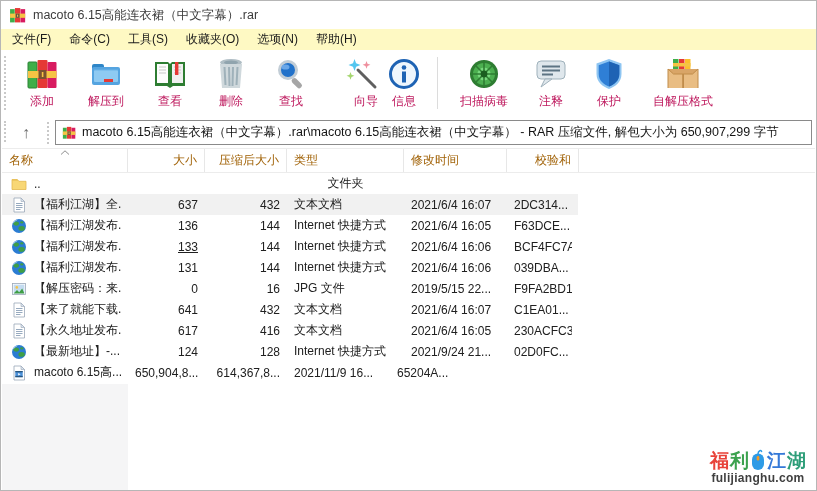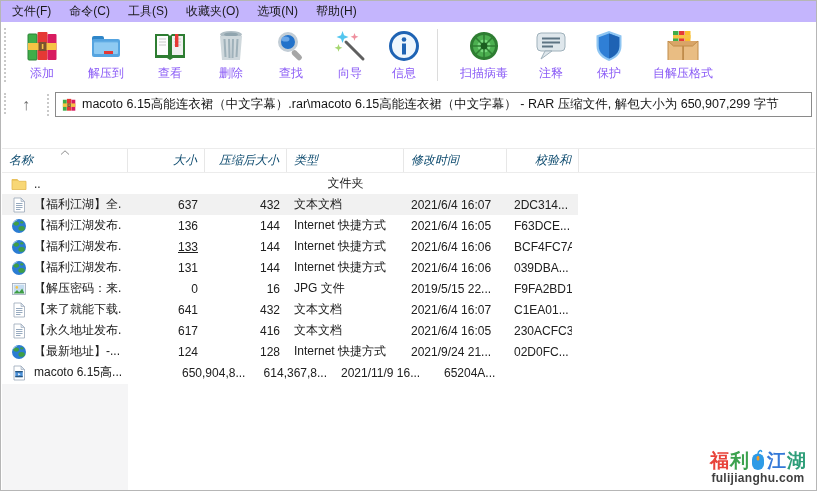--- a/index.html
+++ b/index.html
@@ -8,42 +8,42 @@
   .window {
     position:relative; width:817px; height:491px; background:#fff;
     border:1px solid #b6b6b6; overflow:hidden;
     font-size:12px; color:#202020;
   }
   
   .titlebar { height:28px; display:flex; align-items:center; padding-left:8px; gap:7px; background:#fff; }
   .titlebar .app-icon svg { display:block; }
   .titlebar .title { font-size:12.5px; color:#3c3c3c; white-space:nowrap; }
   
-  .menubar { height:21px; display:flex; align-items:center; padding-left:2px; background:#c4b5fd; }
+  .menubar { height:21px; display:flex; align-items:center; padding-left:2px; background:#fef9c3; }
   .menu-item { padding:2px 9px; color:#1a1a1a; cursor:default; }
   
   .toolbar { height:66px; display:flex; align-items:flex-start; padding-left:10px; padding-top:4px; position:relative; background:#fff; }
   .toolbar::before { content:""; position:absolute; left:3px; top:6px; bottom:6px; border-left:2px dotted #c9c9c9; }
   .tb-btn { display:flex; flex-direction:column; align-items:center; justify-content:flex-start; height:58px; padding-top:2px; cursor:default; border:1px solid transparent; border-radius:3px; }
   .tb-icon { height:34px; display:flex; align-items:center; justify-content:center; }
   .tb-icon svg { display:block; }
-  .tb-label { font-size:12px; color:#8b5cf6; margin-top:2px; white-space:nowrap; }
+  .tb-label { font-size:12px; color:#be185d; margin-top:2px; white-space:nowrap; }
   .tb-sep { width:1px; background:#dcdcdc; height:52px; margin:3px 8px 0 8px; align-self:flex-start; }
   
   .addressbar { height:33px; display:flex; align-items:center; padding:0 4px 0 0; position:relative; background:#fff; }
   .addressbar::before { content:""; position:absolute; left:3px; top:5px; bottom:7px; border-left:2px dotted #c9c9c9; }
   .up-btn { width:34px; height:24px; margin-left:8px; display:flex; align-items:center; justify-content:center; color:#6d6d6d; font-size:16px; font-weight:bold; cursor:default; }
   .addr-grip { border-left:2px dotted #c9c9c9; height:22px; margin:0 6px 0 4px; }
   .addr-combo { flex:1; height:25px; border:1px solid #8a8a8a; background:#fff; display:flex; align-items:center; gap:6px; padding:0 6px; overflow:hidden; }
   .addr-combo svg { flex:0 0 auto; display:block; }
   .addr-text { font-size:12.5px; color:#141414; white-space:nowrap; overflow:hidden; }
   
   .listarea { position:absolute; left:1px; right:1px; top:147px; bottom:0; background:#fff; border-top:1px solid #ececec; }
   .lheader { display:flex; height:24px; align-items:stretch; border-bottom:1px solid #ececec; position:relative; }
-  .hcell { position:relative; display:flex; align-items:center; color:#0c4a6e; border-right:1px solid #e7e7e7; padding:0 7px; cursor:default;font-style:italic; }
+  .hcell { position:relative; display:flex; align-items:center; color:#a16207; border-right:1px solid #e7e7e7; padding:0 7px; cursor:default; }
   .hcell.r { justify-content:flex-end; }
   .sort-caret { position:absolute; top:0px; left:50%; transform:translateX(-50%); line-height:4px; }
   .name-shade { position:absolute; left:0; width:126px; background:#f5f5f6; }
   .rows { position:relative; }
   .lrow { display:flex; height:21px; align-items:center; position:relative; }
   .lrow.hl::before { content:""; position:absolute; left:0; top:0; height:21px; width:576px; background:#f1f1f1; z-index:0; }
   .cell { position:relative; z-index:1; display:flex; align-items:center; height:21px; padding:0 7px; white-space:nowrap; overflow:hidden; color:#202020; }
   .cell.r { justify-content:flex-end; }
   .cell.name { padding-left:9px; gap:7px; }
   .cell .ficon { flex:0 0 16px; height:16px; }
@@ -52,20 +52,33 @@
   .watermark { position:absolute; right:10px; bottom:5px; text-align:center; line-height:1.05; user-select:none; }
   .wm-line1 { font-size:19px; font-weight:bold; display:flex; align-items:flex-end; justify-content:center; gap:1px; }
   .wm-line1 .mouse { display:inline-flex; margin:0 1px; }
   .wm-domain { font-size:12px; font-weight:bold; color:#3f3f3f; letter-spacing:0.3px; margin-top:1px; }
 </style>
 </head>
 <body>
 
 <div class="window">
 
+  <div class="titlebar">
+    <span class="app-icon">
+        <svg width="17" height="17" viewBox="0 0 16 16">
+          <rect x="1" y="2" width="4.4" height="12.5" fill="#3fae49"></rect>
+          <rect x="5.6" y="1" width="5" height="13.5" fill="#e53935"></rect>
+          <rect x="10.8" y="2" width="4.4" height="12.5" fill="#d81b60"></rect>
+          <rect x="1" y="6.2" width="14.2" height="4" fill="#f6c344"></rect>
+          <rect x="6.2" y="6.2" width="3.8" height="4" fill="#6d4c41"></rect>
+          <rect x="7.6" y="7.2" width="1" height="2" fill="#f6c344"></rect>
+        </svg>
+      </span>
+    <span class="title">macoto 6.15高能连衣裙（中文字幕）.rar</span>
+  </div>
 
   <div class="menubar">
       <div class="menu-item">文件(F)</div>
       <div class="menu-item">命令(C)</div>
       <div class="menu-item">工具(S)</div>
       <div class="menu-item">收藏夹(O)</div>
       <div class="menu-item">选项(N)</div>
       <div class="menu-item">帮助(H)</div>
     </div>
 
@@ -122,21 +135,21 @@
       <div class="tb-btn" style="width: 60px;">
         <span class="tb-icon">
           <svg width="32" height="32" viewBox="0 0 32 32">
             <circle cx="13" cy="12" r="8.5" fill="#2272ca" stroke="#c2cdd6" stroke-width="3"></circle>
             <ellipse cx="10.5" cy="9" rx="4" ry="2.6" fill="#6aa7e8"></ellipse>
             <rect x="19.5" y="19" width="12" height="5.5" rx="2.5" transform="rotate(45 19.5 19)" fill="#a6a6a6"></rect>
           </svg>
         </span>
         <span class="tb-label">查找</span>
       </div>
-      <div class="tb-btn" style="width: 58px;">
+      <div class="tb-btn" style="width: 58px; align-items: flex-end;">
         <span class="tb-icon">
           <svg width="32" height="32" viewBox="0 0 32 32">
             <path d="M12 12L29 29" stroke="#5f5f5f" stroke-width="3" stroke-linecap="round"></path>
             <path d="M8.5 1l1.6 4.2L14.5 7l-4.4 1.7L8.5 13 7 8.7 2.5 7l4.5-1.8z" fill="#53c6ef"></path>
             <path d="M20.5 3l1 2.8 2.9 1-2.9 1.1-1 2.9-1-2.9-2.9-1.1 2.9-1z" fill="#ef8f9e"></path>
             <path d="M4.5 14l1 2.8 2.9 1-2.9 1.1-1 2.9-1-2.9L.6 17.8l2.9-1z" fill="#a5d66f"></path>
           </svg>
         </span>
         <span class="tb-label">向导</span>
       </div>
@@ -504,21 +517,21 @@
                 <path d="M3 1h7l3.5 3.5V15H3z" fill="#fff" stroke="#9aa7b8" stroke-width="0.8"></path>
                 <path d="M10 1l3.5 3.5H10z" fill="#dbe4ee" stroke="#9aa7b8" stroke-width="0.6"></path>
                 <rect x="4.3" y="6" width="7.4" height="6.2" fill="#4a90d9"></rect>
                 <rect x="4.3" y="6" width="7.4" height="1.3" fill="#29567e"></rect>
                 <rect x="4.3" y="10.9" width="7.4" height="1.3" fill="#29567e"></rect>
                 <path d="M7.2 8l2.4 1.3-2.4 1.3z" fill="#fff"></path>
               </svg>
             </span>
             <span style="overflow: hidden; white-space: nowrap;">macoto 6.15高...</span>
           </div>
-          <div class="cell r" style="width: 77px; margin-left: 47px;">
+          <div class="cell r" style="width: 77px;">
             <span style="overflow: hidden; white-space: nowrap;">650,904,8...</span>
           </div>
           <div class="cell r" style="width: 82px;">
             <span style="overflow: hidden; white-space: nowrap;">614,367,8...</span>
           </div>
           <div class="cell" style="width: 103px;">
             <span style="overflow: hidden; white-space: nowrap;">2021/11/9 16...</span>
           </div>
           <div class="cell" style="width: 72px;">
             <span style="overflow: hidden; white-space: nowrap;">65204A...</span>

